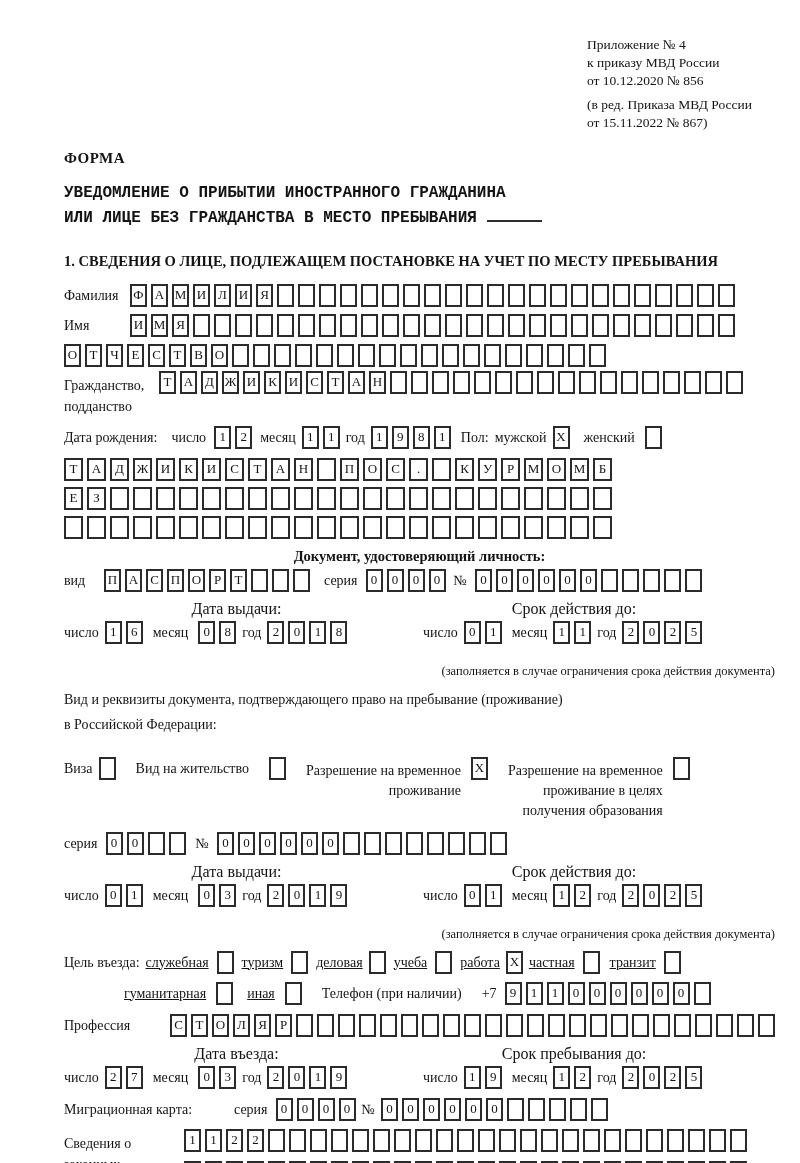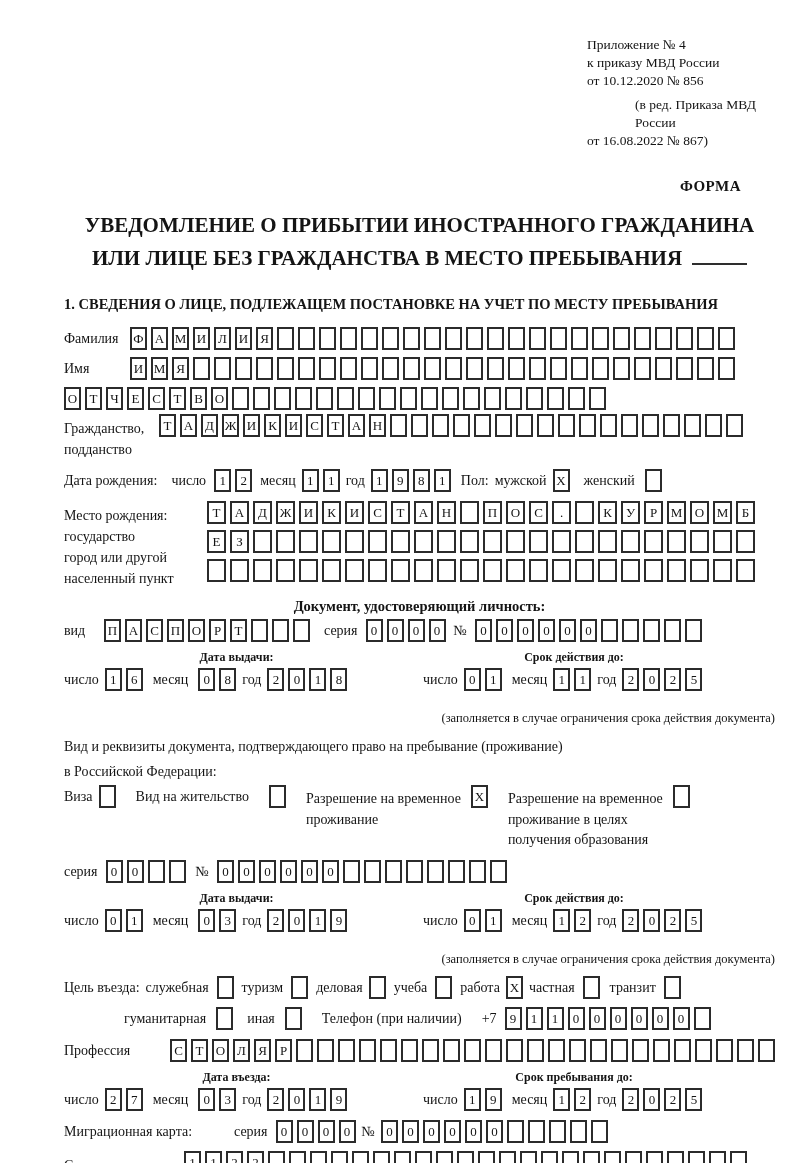--- a/index.html
+++ b/index.html
@@ -5,70 +5,70 @@
   * { margin:0; padding:0; box-sizing:border-box; }
   html,body { background:#ffffff; }
   .page {
     position:relative; width:800px; height:1163px; background:#fff;
     padding:36px 25px 10px 64px; color:#141414;
     font-family:"Liberation Serif","DejaVu Serif",serif; font-size:14px;
     overflow:hidden;
   }
   
   .hdr { margin-left:auto; width:188px; font-size:13.5px; line-height:1.35; }
-  .hdr .gap { margin-top:5px;margin-left:48px; }
-  .forma { text-align:right; padding-right:34px; font-weight:bold; font-size:15px; margin-top:28px; letter-spacing:.5px; }
+  .hdr .gap { margin-top:5px; }
+  .forma { text-align:left; padding-right:34px; font-weight:bold; font-size:15px; margin-top:18px; letter-spacing:.5px; }
   
-  .title { text-align:center; font-weight:bold; font-size:21px; line-height:1.55; margin-top:14px; }
+  .title { font-weight:bold; font-size:16px; line-height:1.55; margin-top:14px;font-family:Liberation Mono, monospace; }
   .title-underline { display:inline-block; width:55px; border-bottom:2px solid #2e2e2e; height:14px; margin-left:10px; }
   .sec-heading { font-weight:bold; font-size:14.5px; margin-top:22px; }
   
   .frow { display:flex; align-items:flex-start; margin-top:7px; }
   .flabel { font-size:14px; padding-top:4px; white-space:nowrap; }
   .lblcol { display:flex; flex-direction:column; line-height:1.5; padding-top:4px; font-size:14px; }
   .cells { display:inline-flex; gap:4px; flex:0 0 auto; }
   .cell {
     width:17px; height:23px; border:2px solid #2b2b2b; flex:0 0 auto;
     display:inline-flex; align-items:center; justify-content:center;
     font-size:13px; background:#fff;
   }
   .cells-wide .cell { width:19px; }
   .w66 { width:66px; } .w95 { width:95px; } .w143 { width:143px; } .w120 { width:120px; } .w40 { width:40px; } .w150 { width:150px; }
   .ml6 { margin-left:6px; } .ml8 { margin-left:8px; } .ml10 { margin-left:10px; } .ml14 { margin-left:14px; } .ml20 { margin-left:20px; }
   .stack { display:flex; flex-direction:column; gap:6px; }
   .center-bold { text-align:center; font-weight:bold; font-size:14.5px; margin-top:9px; }
   
   .dates-block { margin-top:8px; }
   .dates-titles { display:flex; }
-  .dates-titles span { font-size:12px;font-weight:bold; }
+  .dates-titles span { font-size:16px; }
   .dt-left { width:345px; text-align:center; }
   .dt-right { width:330px; text-align:center; }
   .dates-row { display:flex; margin-top:3px; }
   .dgroup { display:flex; align-items:flex-start; width:345px; }
   .dgroup.right { width:auto; margin-left:14px; }
   .dgroup .flabel { padding-top:4px; }
   .dates-note { text-align:right; font-size:12.5px; margin-top:20px; }
   .plain-line { font-size:14px; margin-top:10px; line-height:1.5; }
   
   .cbrow { align-items:flex-start; }
-  .cb-multiline { text-align:left; font-size:14px; line-height:1.45; padding-top:4px; }
+  .cb-multiline { text-align:right; font-size:14px; line-height:1.45; padding-top:4px; }
   .goal-item { display:inline-flex; align-items:flex-start; }
-  .goal-item .flabel { padding-top:4px; }
+  .goal-item .flabel { padding-top:4px;text-decoration:underline; }
 </style>
 </head>
 <body>
 
 <div class="page">
 
   <div class="hdr">
     <div>Приложение № 4</div>
     <div>к приказу МВД России</div>
     <div>от 10.12.2020 № 856</div>
     <div class="gap">(в ред. Приказа МВД России</div>
-    <div>от 16.08.2022 № 867)</div>
+    <div>от 15.11.2022 № 867)</div>
   </div>
   <div class="forma">ФОРМА</div>
 
   <div class="title">
     <div>УВЕДОМЛЕНИЕ О ПРИБЫТИИ ИНОСТРАННОГО ГРАЖДАНИНА</div>
     <div><span>ИЛИ ЛИЦЕ БЕЗ ГРАЖДАНСТВА В МЕСТО ПРЕБЫВАНИЯ</span><span class="title-underline"></span></div>
   </div>
 
   <div class="sec-heading">1. СВЕДЕНИЯ О ЛИЦЕ, ПОДЛЕЖАЩЕМ ПОСТАНОВКЕ НА УЧЕТ ПО МЕСТУ ПРЕБЫВАНИЯ</div>
 
@@ -234,26 +234,20 @@
     <span class="cells ml6">
         <span class="cell">X</span>
       </span>
     <span class="flabel ml14">женский</span>
     <span class="cells ml10">
         <span class="cell"></span>
       </span>
   </div>
 
   <div class="frow" style="margin-top:9px;">
-    <span class="lblcol w143">
-      <span>Место рождения:</span>
-      <span>государство</span>
-      <span>город или другой</span>
-      <span>населенный пункт</span>
-    </span>
     <span class="stack">
       <span class="cells cells-wide">
           <span class="cell">Т</span>
           <span class="cell">А</span>
           <span class="cell">Д</span>
           <span class="cell">Ж</span>
           <span class="cell">И</span>
           <span class="cell">К</span>
           <span class="cell">И</span>
           <span class="cell">С</span>
@@ -411,21 +405,21 @@
             <span class="cell">5</span>
           </span>
       </div>
     </div>
     <div class="dates-note">(заполняется в случае ограничения срока действия документа)</div>
   </div>
 
   <div class="plain-line">Вид и реквизиты документа, подтверждающего право на пребывание (проживание)</div>
   <div class="plain-line" style="margin-top:4px;">в Российской Федерации:</div>
 
-  <div class="frow cbrow" style="margin-top:3px;">
+  <div class="frow cbrow" style="margin-top:22px;">
     <span class="flabel">Виза</span>
     <span class="cells ml6">
         <span class="cell"></span>
       </span>
     <span class="flabel ml20">Вид на жительство</span>
     <span class="cells ml20">
         <span class="cell"></span>
       </span>
     <div class="cb-multiline ml20">
       <div>Разрешение на временное</div>

